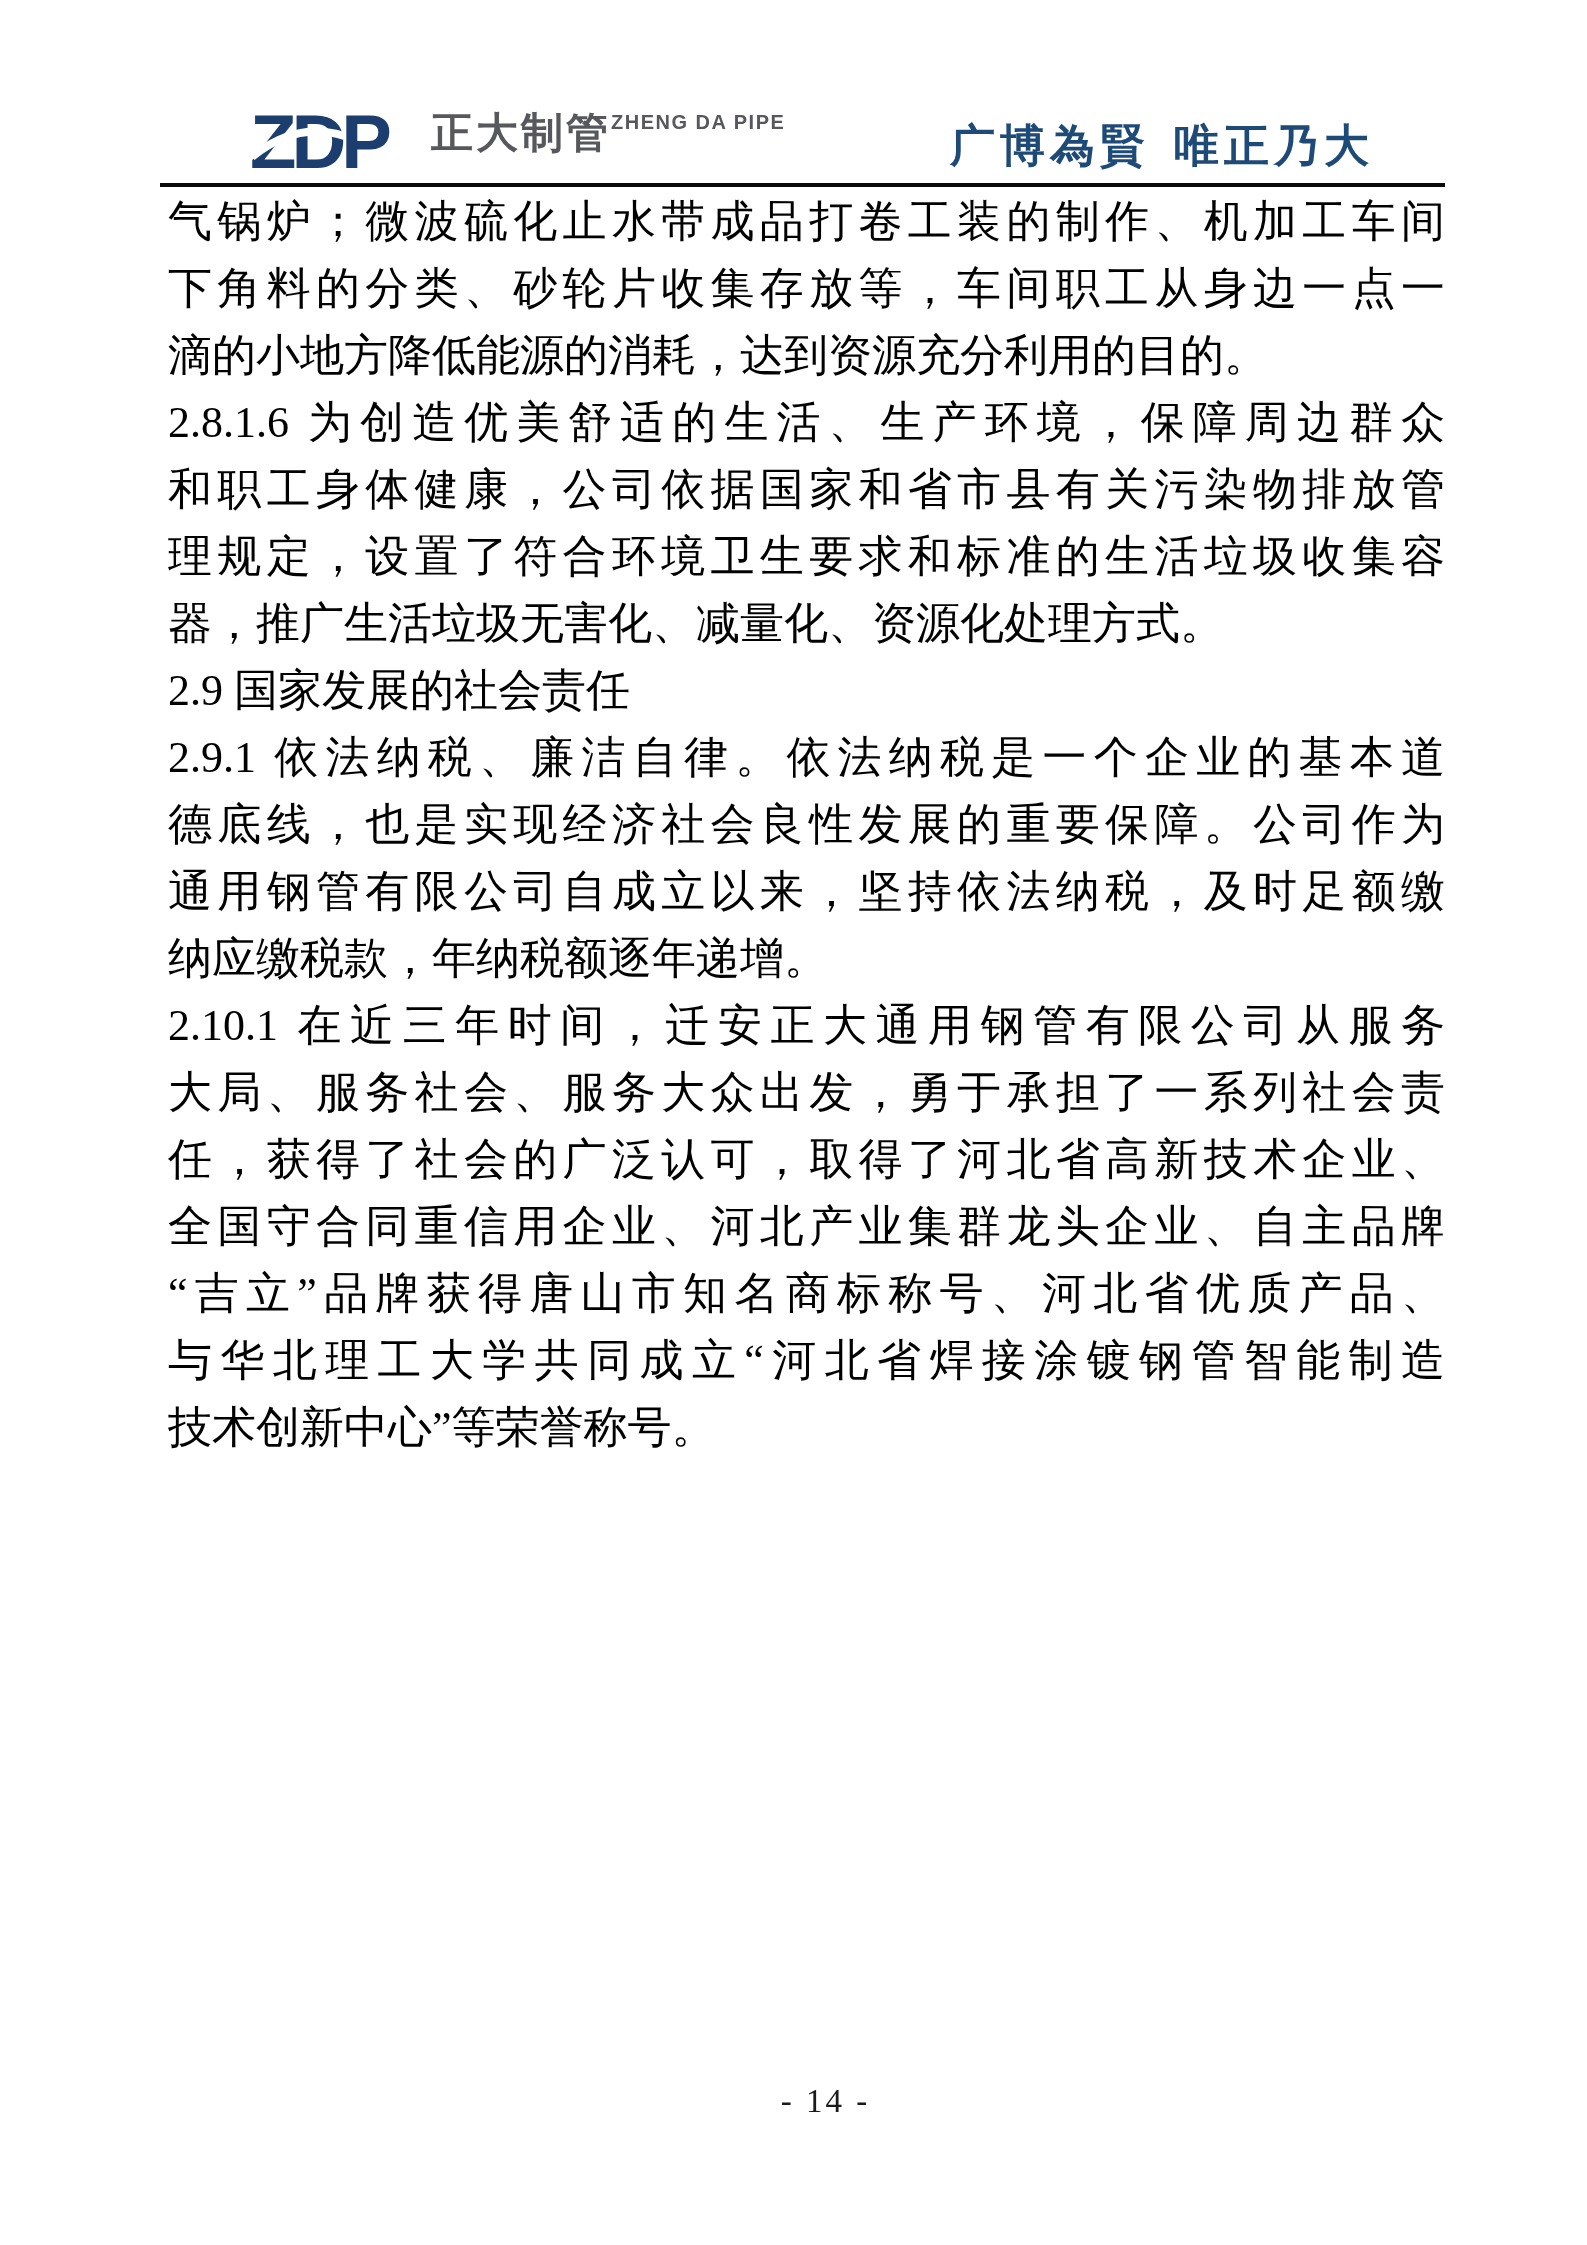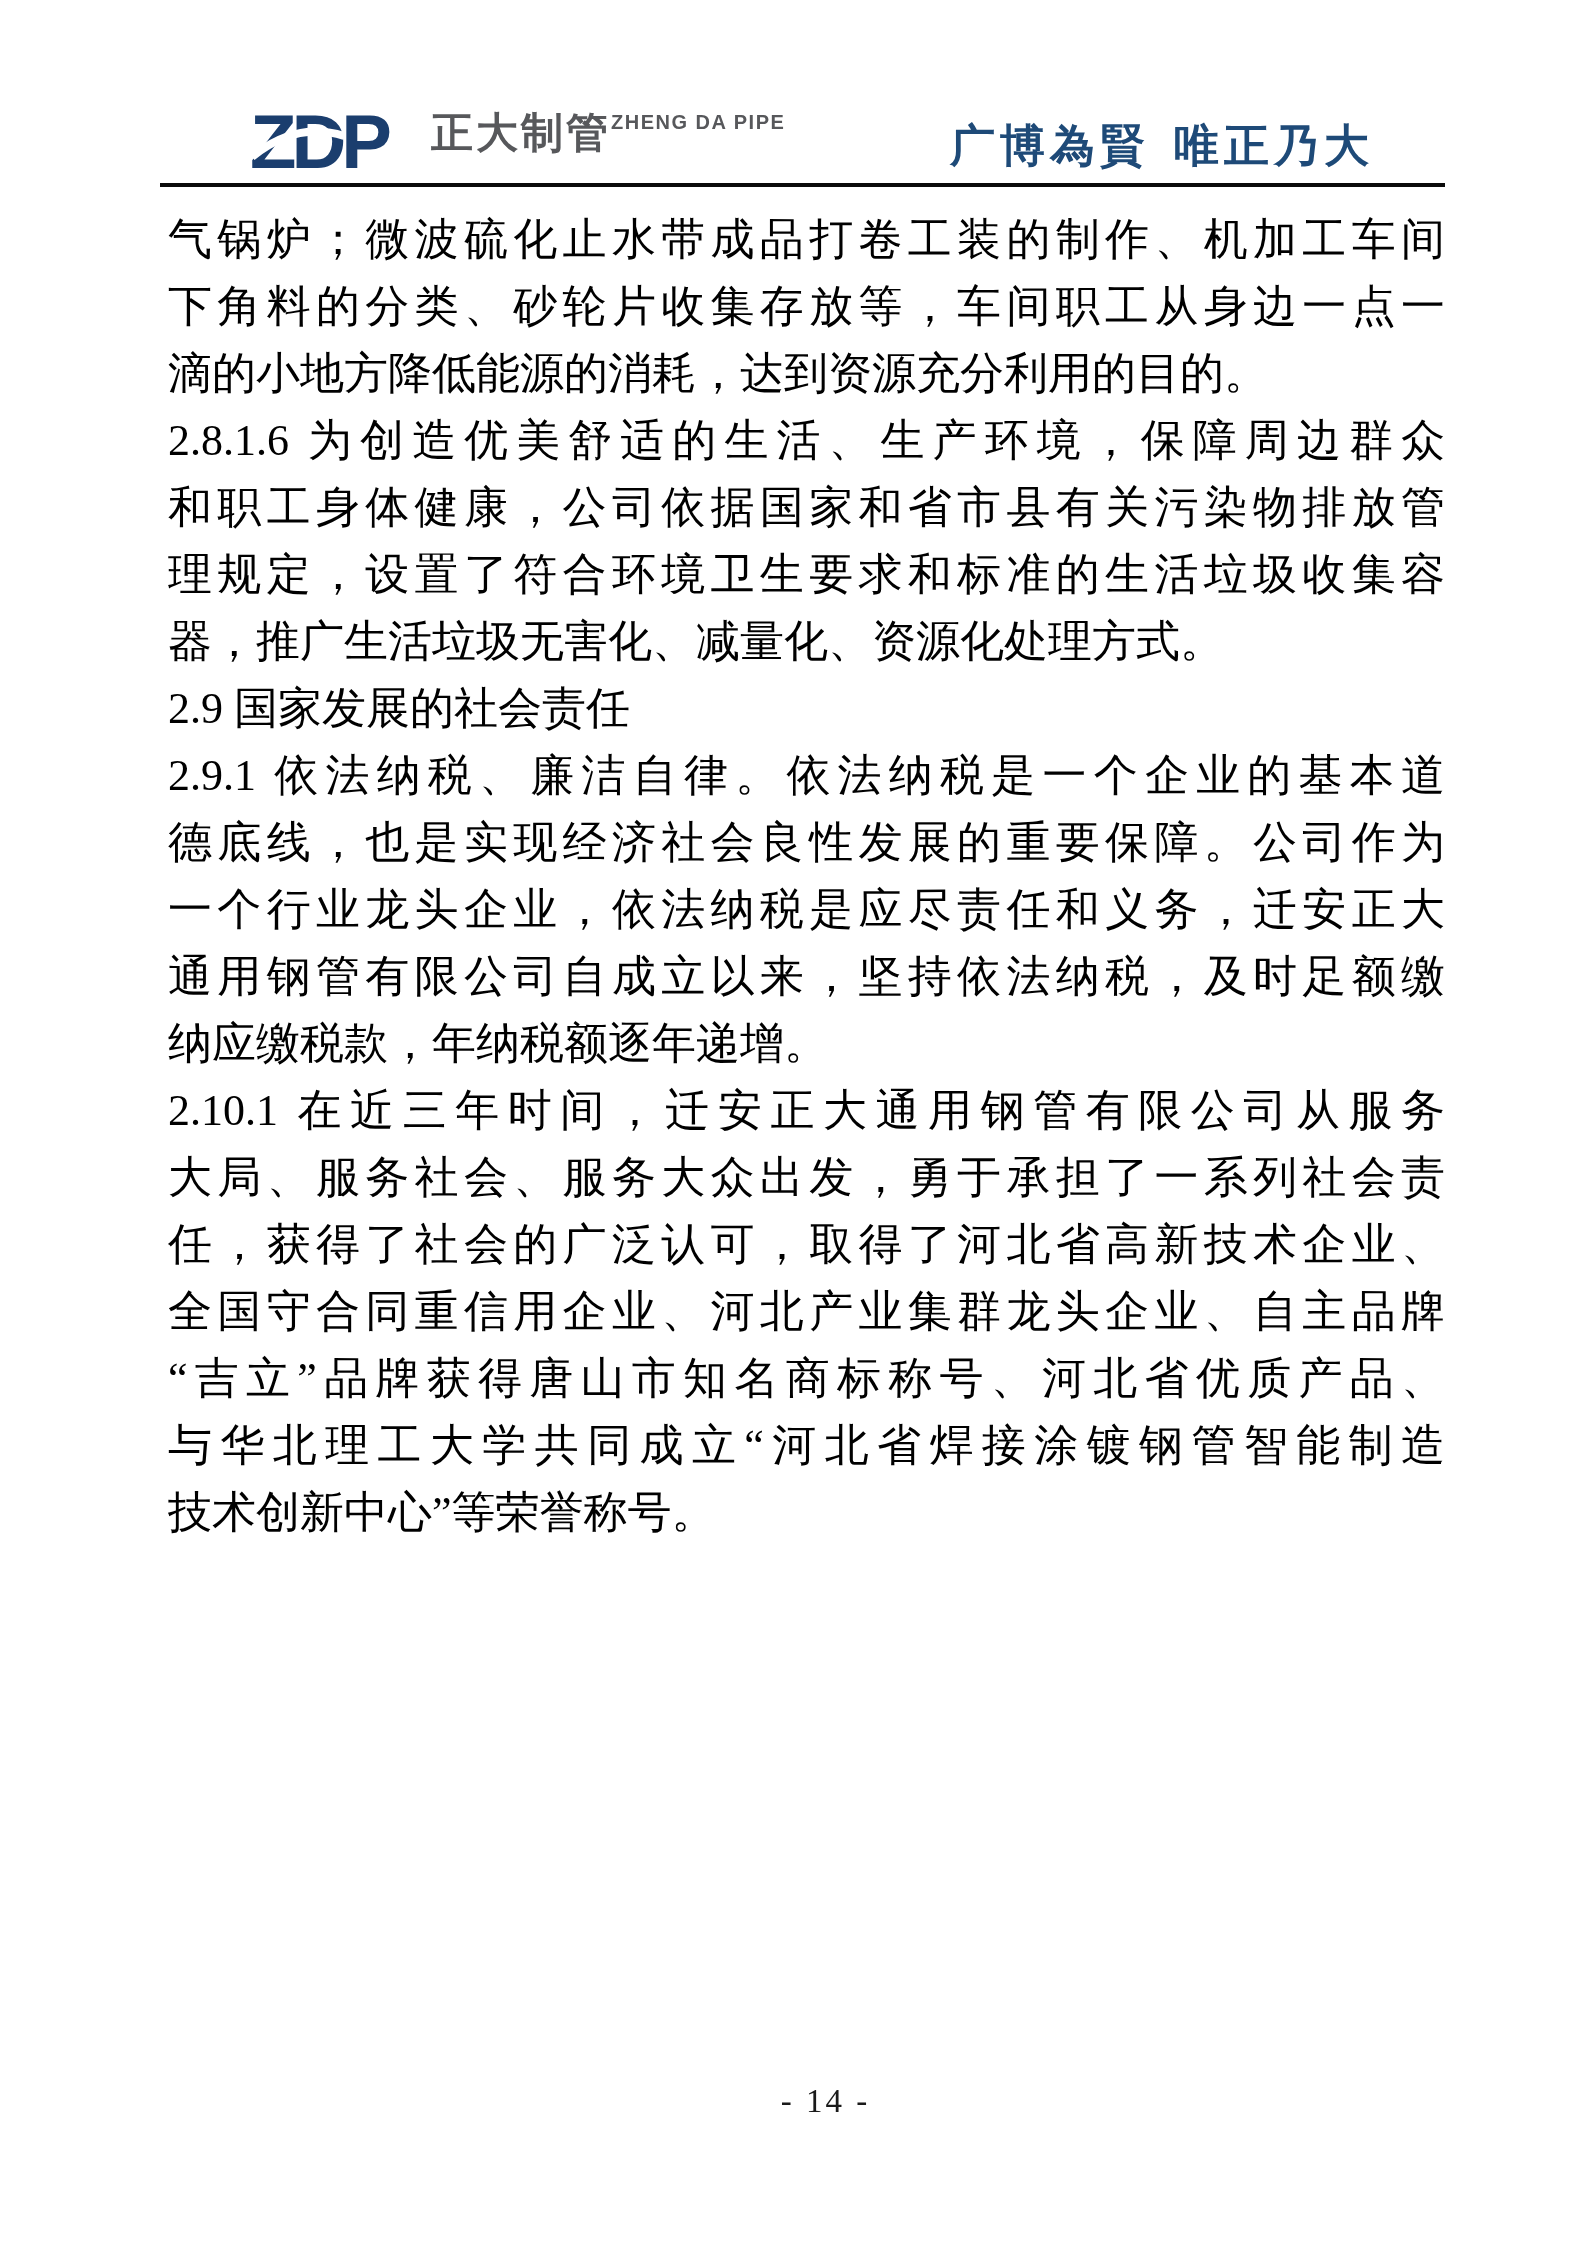--- a/index.html
+++ b/index.html
@@ -92,21 +92,21 @@
     top: 183px;
     left: 160px;
     width: 1285px;
     height: 4px;
     background: #0a0a0a;
   }
 
   
   .content {
     position: absolute;
-    top: 206px;
+    top: 188px;
     left: 168px;
     width: 1277px;
   }
   .line {
     font-size: 44px;
     height: 67px;
     line-height: 67px;
     color: #000000;
     text-align: justify;
     text-align-last: left;
@@ -162,21 +162,20 @@
       <div class="line fill">气锅炉；微波硫化止水带成品打卷工装的制作、机加工车间</div>
       <div class="line fill">下角料的分类、砂轮片收集存放等，车间职工从身边一点一</div>
       <div class="line">滴的小地方降低能源的消耗，达到资源充分利用的目的。</div>
       <div class="line fill">2.8.1.6 为创造优美舒适的生活、生产环境，保障周边群众</div>
       <div class="line fill">和职工身体健康，公司依据国家和省市县有关污染物排放管</div>
       <div class="line fill">理规定，设置了符合环境卫生要求和标准的生活垃圾收集容</div>
       <div class="line">器，推广生活垃圾无害化、减量化、资源化处理方式。</div>
       <div class="line">2.9 国家发展的社会责任</div>
       <div class="line fill">2.9.1 依法纳税、廉洁自律。依法纳税是一个企业的基本道</div>
       <div class="line fill">德底线，也是实现经济社会良性发展的重要保障。公司作为</div>
-      <div class="line fill">一个行业龙头企业，依法纳税是应尽责任和义务，迁安正大</div>
       <div class="line fill">通用钢管有限公司自成立以来，坚持依法纳税，及时足额缴</div>
       <div class="line">纳应缴税款，年纳税额逐年递增。</div>
       <div class="line fill">2.10.1 在近三年时间，迁安正大通用钢管有限公司从服务</div>
       <div class="line fill">大局、服务社会、服务大众出发，勇于承担了一系列社会责</div>
       <div class="line fill">任，获得了社会的广泛认可，取得了河北省高新技术企业、</div>
       <div class="line fill">全国守合同重信用企业、河北产业集群龙头企业、自主品牌</div>
       <div class="line fill">“吉立”品牌获得唐山市知名商标称号、河北省优质产品、</div>
       <div class="line fill">与华北理工大学共同成立“河北省焊接涂镀钢管智能制造</div>
       <div class="line">技术创新中心”等荣誉称号。</div>
     </main>

